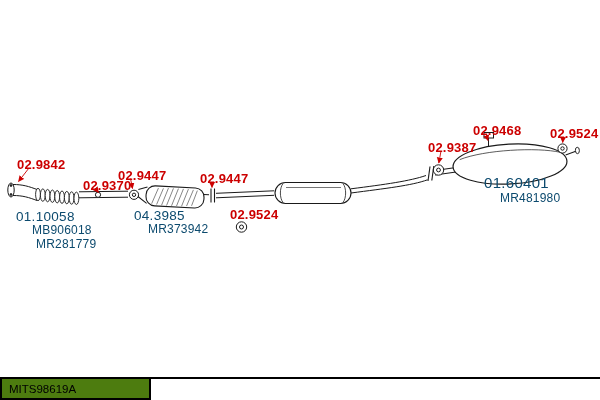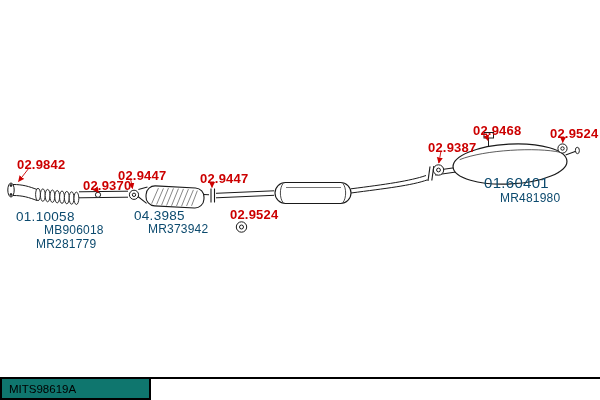--- a/index.html
+++ b/index.html
@@ -35,21 +35,21 @@
 
   .footer-rule {
     position:absolute; left:0; top:377px; width:600px; height:0;
     border-top:2px solid #000;
   }
   .id-cell {
     position:absolute; left:0; top:377px; width:151px; height:23px;
     border:2px solid #000;
     display:flex; align-items:center;
     padding-left:7px;
-    background:#0f766e;
+    background:#4d7c0f;
     font-size:11.5px;
     color:#000;
   }
 </style>
 </head>
 <body>
 
 <div class="stage">
 
   <svg width="600" height="400" viewBox="0 0 600 400">
@@ -178,21 +178,21 @@
   <span class="callout" style="left:83px;  top:178px;">02.9370</span>
   <span class="callout" style="left:118px; top:168px;">02.9447</span>
   <span class="callout" style="left:200px; top:171px;">02.9447</span>
   <span class="callout" style="left:230px; top:207px;">02.9524</span>
   <span class="callout" style="left:428px; top:140px;">02.9387</span>
   <span class="callout" style="left:473px; top:123px;">02.9468</span>
   <span class="callout" style="left:550px; top:126px;">02.9524</span>
 
   <div class="part" style="left:16px; top:209px;">
     <span class="code">01.10058</span>
-    <span class="ref" style="margin-left:20px;padding-left:8px;">MB906018</span>
+    <span class="ref" style="margin-left:8px;padding-left:8px;">MB906018</span>
     <span class="ref" style="margin-left:20px;">MR281779</span>
   </div>
 
   <div class="part" style="left:134px; top:208px;">
     <span class="code">04.3985</span>
     <span class="ref" style="margin-left:14px;">MR373942</span>
   </div>
 
 
   <div class="part big" style="left:484px; top:175px;">

